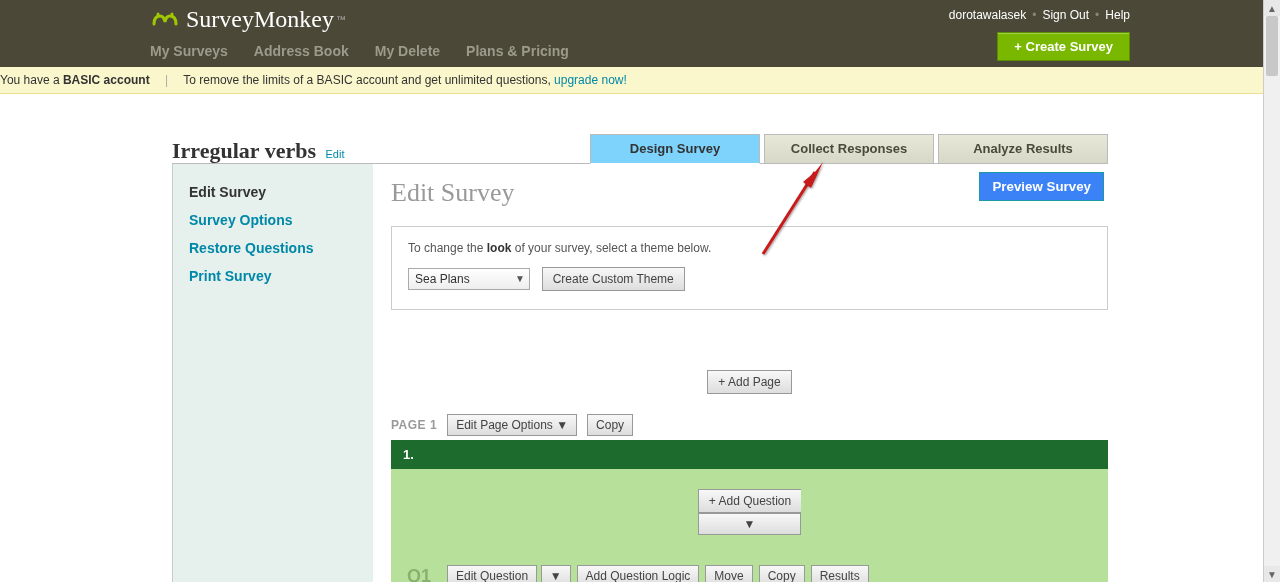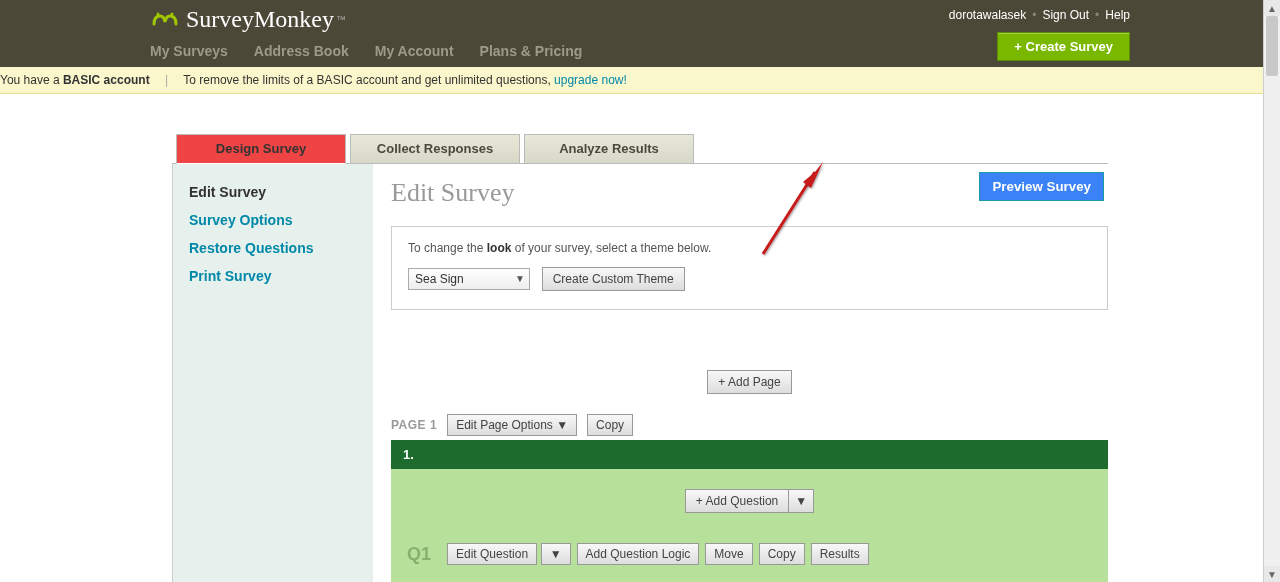--- a/index.html
+++ b/index.html
@@ -22,21 +22,21 @@
 .promo{background:#fbf7cc;border-bottom:1px solid #e8e090;text-align:left;padding:6px 0;font-size:12px;color:#333;}
 .promo b{font-weight:bold;}
 .promo .divider{color:#aaa;margin:0 12px;}
 .promo a{color:#0088a8;text-decoration:none;}
 .main{width:936px;margin:40px auto 0;}
 .titlebar{display:flex;align-items:flex-end;justify-content:space-between;}
 .survey-title{font-family:Georgia,serif;font-size:22px;font-weight:bold;color:#333;}
 .survey-title .editlink{font-family:Arial;font-size:11px;font-weight:normal;color:#0088a8;margin-left:4px;}
 .tabs{display:flex;}
 .tab{width:168px;height:28px;text-align:center;line-height:28px;font-size:13px;font-weight:bold;color:#4a4a3a;border:1px solid #bbb;background:linear-gradient(#e8e8d8,#d8d8c8);margin-left:4px;border-bottom:none;cursor:pointer;}
-.tab.active{background:#ef4444;color:#333;border-bottom:1px solid #fff;position:relative;z-index:2;}
+.tab.active{background:#7dd3fc;color:#333;border-bottom:1px solid #fff;position:relative;z-index:2;}
 .hr{border-top:1px solid #bbb;margin-top:-1px;}
 .content{display:flex;min-height:400px;}
 .sidebar{width:200px;background:#e6f0ed;border-left:1px solid #ccc;border-bottom:1px solid #ccc;padding-top:14px;}
 .sidebar a{display:block;padding:6px 16px;color:#0088a8;font-weight:bold;font-size:14px;text-decoration:none;}
 .sidebar a.current{color:#333;}
 .panel{flex:1;padding:14px 0 0 18px;position:relative;}
 .panel h1{font-family:Georgia,serif;font-weight:normal;color:#999;font-size:26px;margin:0 0 18px;}
 .preview-btn{position:absolute;right:4px;top:8px;background:#3b82f6;color:#fff;border:1px solid #1a9aa3;font-weight:bold;padding:6px 12px;cursor:pointer;}
 .themebox{border:1px solid #ccc;padding:14px 16px 18px;margin-bottom:60px;}
 .themebox .prompt{font-size:12px;color:#555;margin-bottom:12px;}
@@ -45,21 +45,21 @@
 .select-wrap .arrow{position:absolute;right:4px;top:4px;font-size:10px;color:#555;}
 .btn{border:1px solid #999;background:linear-gradient(#f8f8f8,#ddd);padding:4px 10px;font-size:12px;color:#444;cursor:pointer;}
 .addpage{text-align:center;margin-bottom:20px;}
 .pagehdr{display:flex;align-items:center;gap:10px;margin-bottom:4px;}
 .pagehdr .pagelabel{color:#999;font-weight:bold;font-size:12px;letter-spacing:.5px;}
 .pagehdr .btn{padding:3px 8px;}
 .pagebox{margin-top:0;}
 .pb-title{background:#1e6b2e;color:#fff;font-weight:bold;padding:7px 12px;}
 .pb-body{background:#b7e19b;padding:20px 16px 20px;}
 .addq{text-align:center;margin-bottom:30px;}
-.addq .split{display:inline-flex;}
+.addq .split{display:inline-flex;flex-direction:column;}
 .addq .split .btn{border-right:none;}
 .addq .split .btn.arrowonly{border-left:1px solid #999;border-right:1px solid #999;padding:3px 6px;}
 .qrow{display:flex;align-items:center;gap:6px;}
 .qrow .qlabel{color:#8ab070;font-weight:bold;font-size:18px;margin-right:10px;}
 .qrow .btn{padding:3px 8px;}
 .arrow-annot{position:absolute;pointer-events:none;}
 </style>
 </head>
 <body>
 
@@ -70,38 +70,42 @@
           <path d="M4 14 Q4 6 10 6 Q14 6 15 12 Q16 6 20 6 Q26 6 26 14" stroke="#a0c800" stroke-width="3" fill="none" stroke-linecap="round"></path>
           <circle cx="8" cy="4" r="1.5" fill="#a0c800"></circle>
           <circle cx="22" cy="4" r="1.5" fill="#a0c800"></circle>
         </svg>
       <span class="brand">SurveyMonkey</span>
         <span class="tm">™</span>
     </div>
     <div class="topnav">
       <a>My Surveys</a>
       <a>Address Book</a>
-      <a>My Account</a>
+      <a>My Delete</a>
       <a>Plans &amp; Pricing</a>
     </div>
     <div class="userlinks">
       <a>dorotawalasek</a><span class="dot">•</span><a>Sign Out</a><span class="dot">•</span><a>Help</a>
     </div>
     <button class="create-btn">+ Create Survey</button>
   </div>
 </div>
 
 <div class="promo">
   <span>You have a </span><b>BASIC account</b>
   <span class="divider">|</span>
   <span>To remove the limits of a BASIC account and get unlimited questions, </span><a>upgrade now!</a>
 </div>
 
 <div class="main">
   <div class="titlebar">
+    <div class="survey-title">
+      <span>Irregular verbs</span>
+      <a class="editlink">Edit</a>
+    </div>
     <div class="tabs">
       <div class="tab active">Design Survey</div>
       <div class="tab">Collect Responses</div>
       <div class="tab">Analyze Results</div>
     </div>
   </div>
   <div class="hr"></div>
 
   <div class="content">
     <div class="sidebar">
@@ -114,21 +118,21 @@
     <div class="panel">
       <h1>Edit Survey</h1>
       <button class="preview-btn">Preview Survey</button>
 
       <div class="themebox">
         <div class="prompt">
           <span>To change the </span><b>look</b><span> of your survey, select a theme below.</span>
         </div>
         <div>
           <span class="select-wrap">
-            <span>Sea Sign</span>
+            <span>Sea Plans</span>
             <span class="arrow">▼</span>
           </span>
           <button class="btn">Create Custom Theme</button>
         </div>
       </div>
 
       <div class="addpage">
         <button class="btn">+ Add Page</button>
       </div>
 

